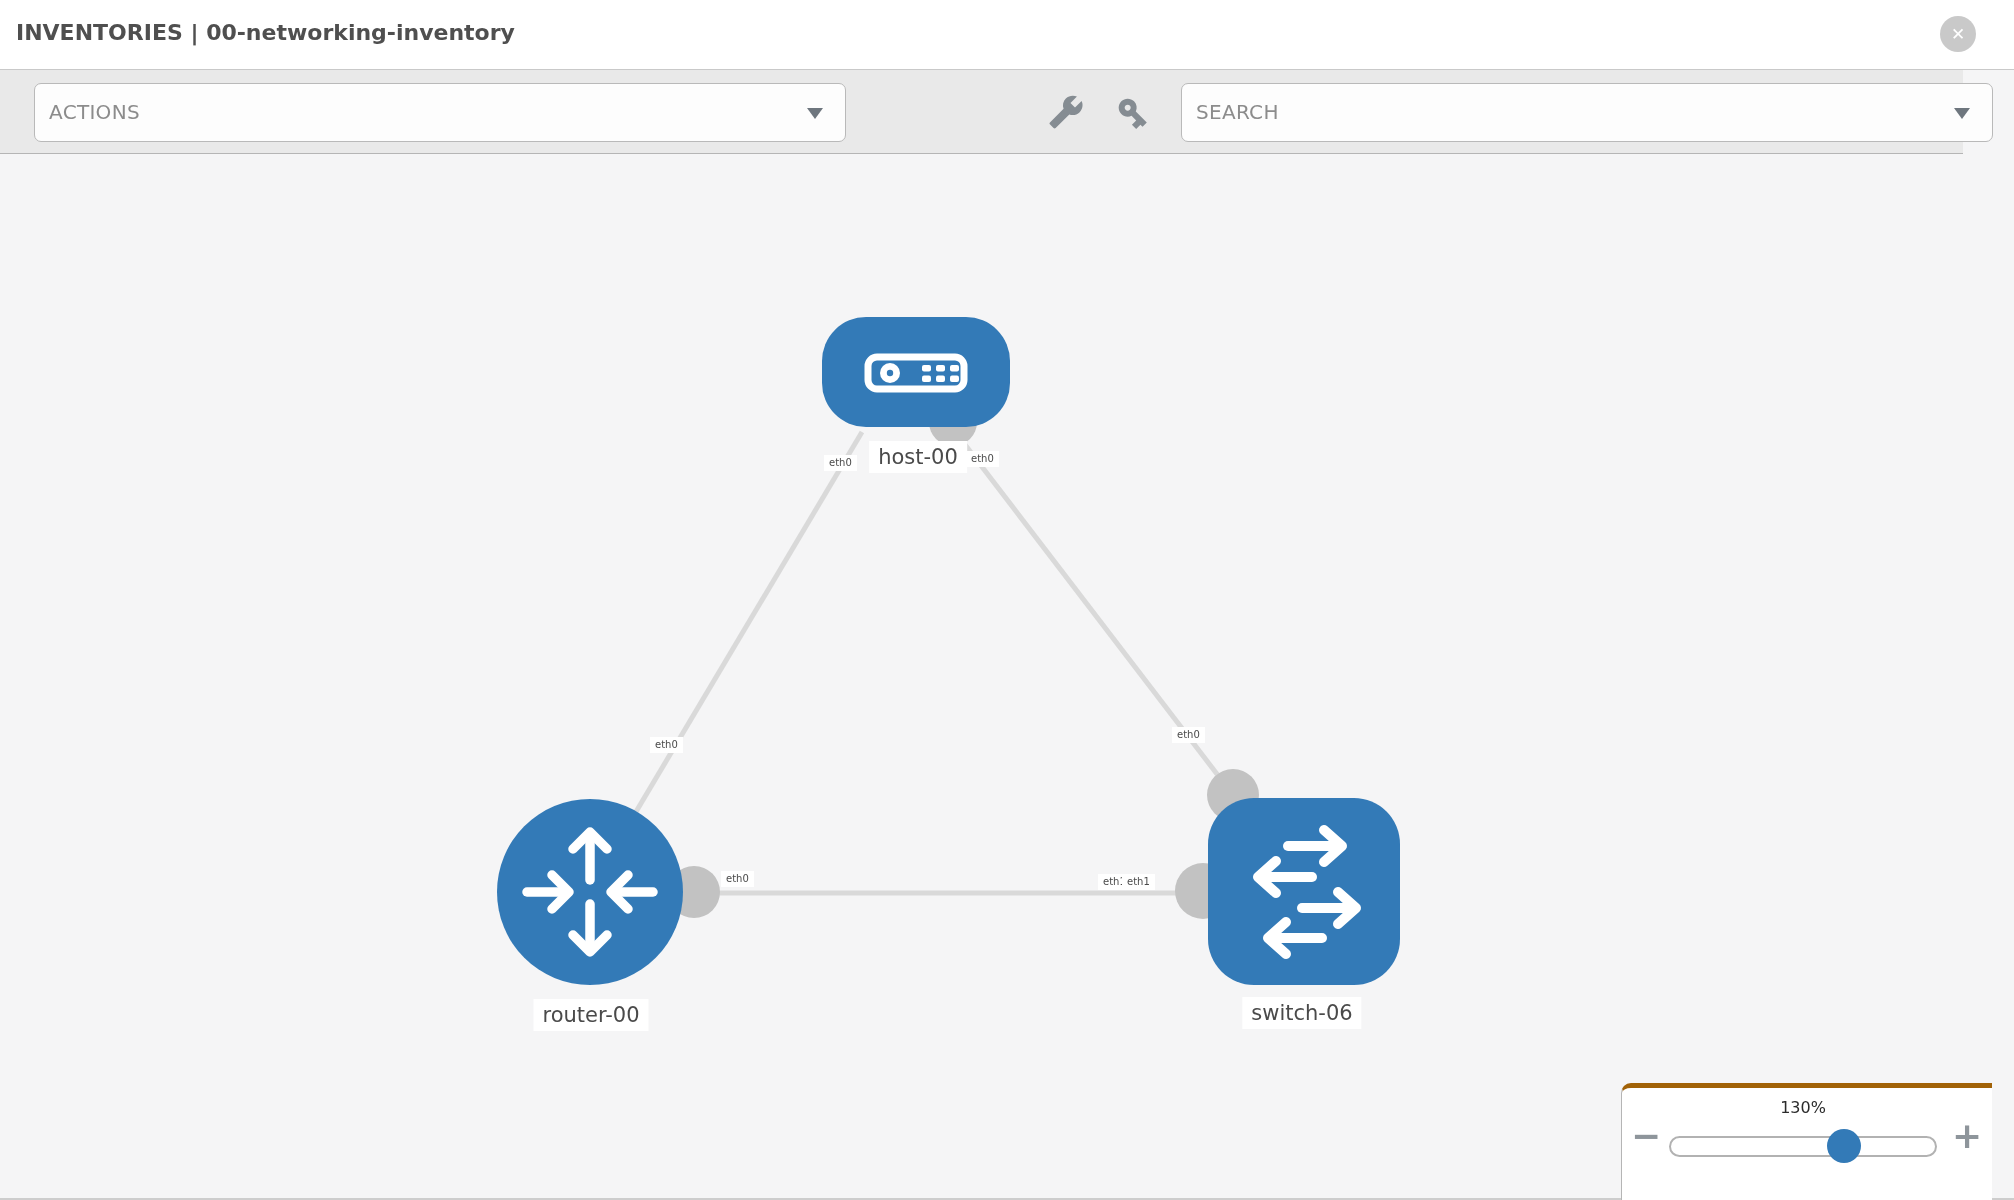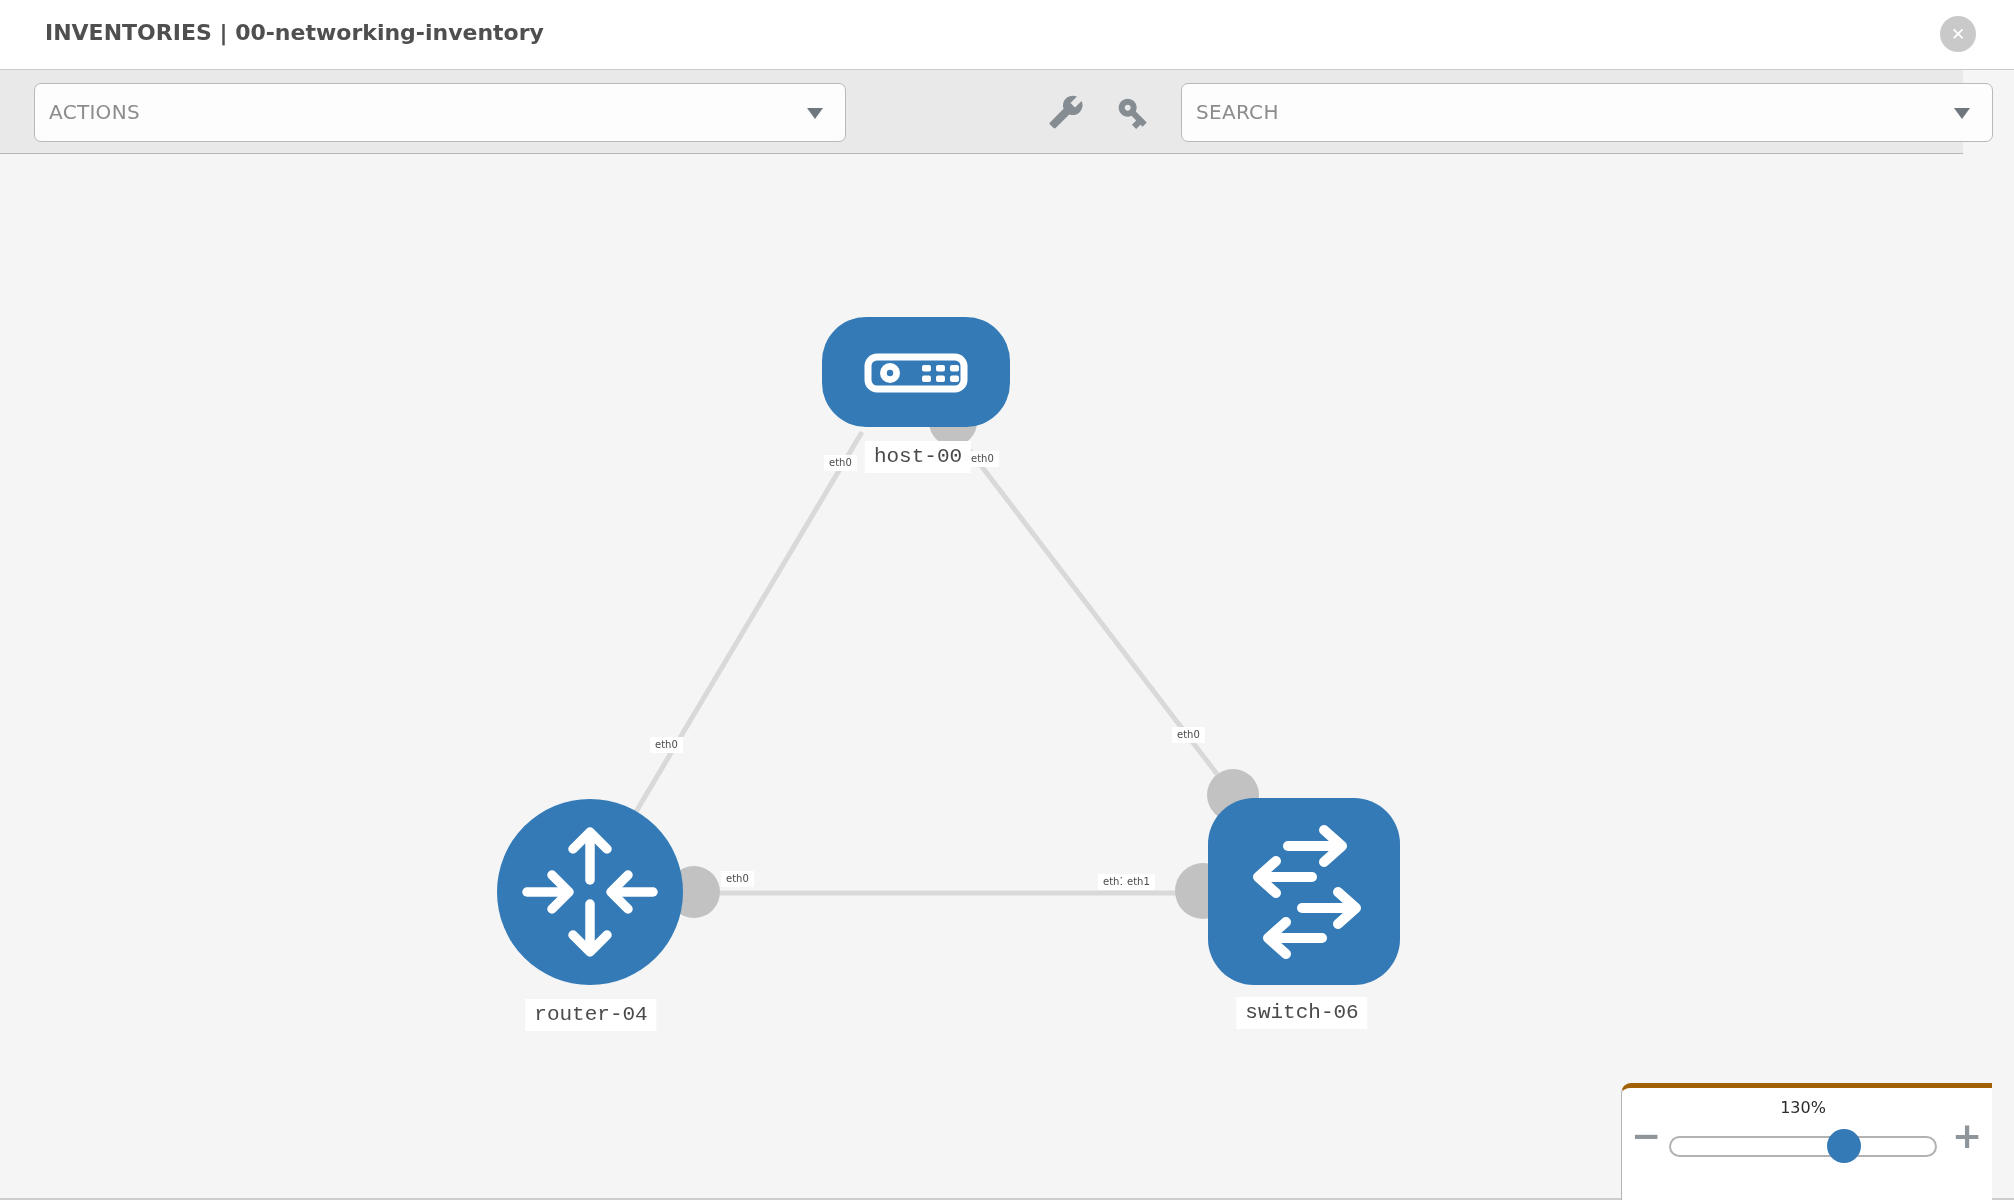--- a/index.html
+++ b/index.html
@@ -14,26 +14,26 @@
 
   
   svg.graph{position:absolute;left:0;top:0;width:2014px;height:1200px;z-index:1;}
   .link{stroke:var(--link-stroke);stroke-width:5;}
   .connector{fill:var(--connector-fill);}
   .node-shape{fill:var(--node-fill);}
   .icon-stroke{stroke:#fff;fill:none;stroke-linecap:round;stroke-linejoin:round;}
 
   .graph-label{position:absolute;z-index:2;background:#fff;color:#4a4a4a;
     font-size:10px;line-height:1.35;padding:1px 5px;white-space:nowrap;}
-  .node-label{font-size:21px;padding:2px 9px;transform:translateX(-50%);font-family:Liberation Mono, monospace;}
+  .node-label{font-size:21px;padding:2px 9px;transform:translateX(-50%);}
 
   
   .header{position:absolute;left:0;top:0;width:2014px;height:70px;background:#fff;
     border-bottom:1px solid #c9c9c9;z-index:10;}
-  .header-title{position:absolute;left:45px;top:0;height:70px;line-height:66px;
+  .header-title{position:absolute;left:16px;top:0;height:70px;line-height:66px;
     font-size:22px;font-weight:700;color:#4f4f4f;}
   .close-btn{position:absolute;left:1940px;top:16px;width:36px;height:36px;border-radius:50%;
     background:#c9c9c9;color:#fff;font-size:17px;font-weight:700;text-align:center;
     line-height:36px;cursor:pointer;}
 
   
   .toolbar{position:absolute;left:0;top:70px;width:1963px;height:84px;background:#e9e9e9;
     border-bottom:1px solid #b5b5b5;z-index:10;}
   .select-box{position:absolute;top:13px;width:812px;height:59px;background:#fdfdfd;
     border:1px solid #b9b9b9;border-radius:7px;cursor:pointer;}
@@ -123,21 +123,21 @@
           <path d="M1276 861 L1258 877 L1276 893"></path>
         <path d="M1302 908 L1350 908"></path>
           <path d="M1338 892 L1356 908 L1338 924"></path>
         <path d="M1322 938 L1274 938"></path>
           <path d="M1286 922 L1268 938 L1286 954"></path>
       </g>
     </g>
   </svg>
 
   <div class="graph-label node-label" style="left:918px;top:441px;">host-00</div>
-  <div class="graph-label node-label" style="left:591px;top:999px;">router-04</div>
+  <div class="graph-label node-label" style="left:591px;top:999px;">router-00</div>
   <div class="graph-label node-label" style="left:1302px;top:997px;">switch-06</div>
 
   <div class="graph-label" style="left:824px;top:455px;">eth0</div>
   <div class="graph-label" style="left:966px;top:451px;">eth0</div>
   <div class="graph-label" style="left:650px;top:737px;">eth0</div>
   <div class="graph-label" style="left:1172px;top:727px;">eth0</div>
   <div class="graph-label" style="left:721px;top:871px;">eth0</div>
 
   <div class="graph-label" style="left:1098px;top:874px;">eth1</div>
   <div class="graph-label" style="left:1122px;top:874px;">eth1</div>

